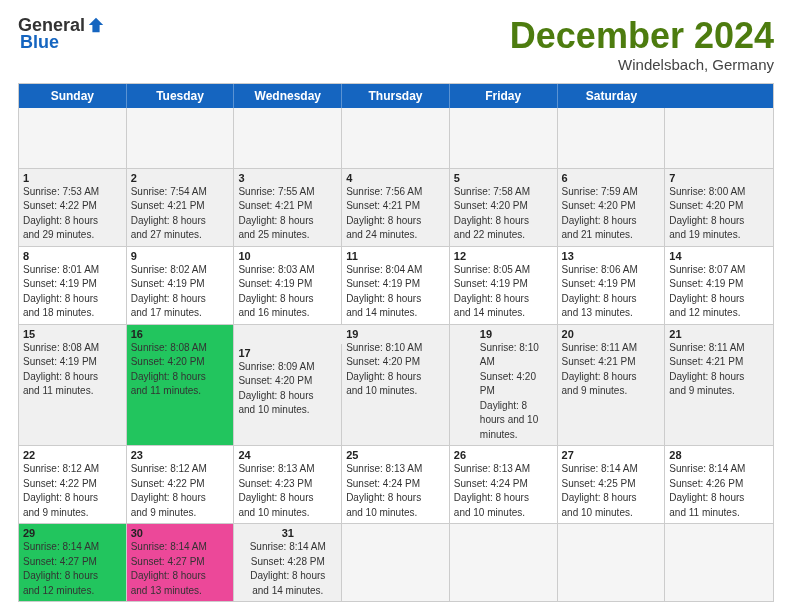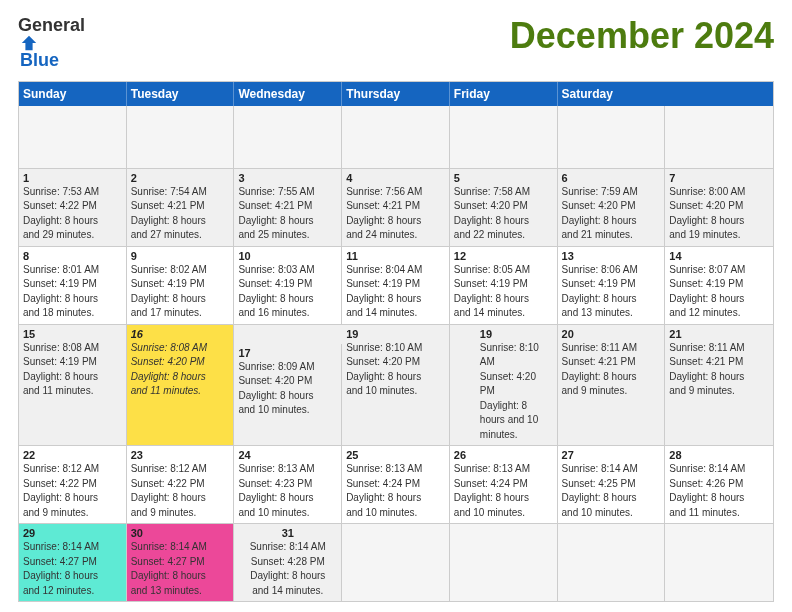--- a/index.html
+++ b/index.html
@@ -28,21 +28,20 @@
       flex-direction: column;
       align-items: flex-start;
     }
     .logo-text {
       display: flex;
       align-items: flex-start;
       font-size: 18px;
       font-weight: bold;
       color: #333;
       line-height: 1;
-      flex-direction: column;
     }
     .logo-general { color: #333; }
     .logo-blue { color: #1565c0; }
     .logo-icon {
       width: 18px;
       height: 18px;
       margin-left: 2px;
       display: inline-block;
     }
     .title-block {
@@ -67,21 +66,21 @@
     .cal-header {
       display: grid;
       grid-template-columns: repeat(7, 1fr);
       background: #1565c0;
     }
     .cal-header-cell {
       color: #fff;
       font-size: 12px;
       font-weight: bold;
       padding: 5px 4px;
-      text-align: left;
+      text-align: center;
       border-right: 1px solid rgba(255,255,255,0.3);
     }
     .cal-header-cell:last-child { border-right: none; }
     .cal-body {
       flex: 1;
       display: flex;
       flex-direction: column;
     }
     .cal-row {
       display: grid;
@@ -124,20 +123,21 @@
       <div class="logo-text">
         <span class="logo-general">General</span>
         <svg class="logo-icon" viewBox="0 0 20 20">
           <polygon points="10,2 18,10 14,10 14,18 6,18 6,10 2,10" fill="#1565c0"></polygon>
         </svg>
       </div>
       <span class="logo-blue" style="color:#1565c0;font-size:18px;font-weight:bold;margin-top:-2px;padding-left:2px;">Blue</span>
     </div>
     <div class="title-block">
       <div class="month-title">December 2024</div>
+      <div class="location">Windelsbach, Germany</div>
     </div>
   </div>
 
   <div class="calendar">
     <div class="cal-header" id="cal-header">
         <div class="cal-header-cell">Sunday</div>
         <div class="cal-header-cell">Tuesday</div>
         <div class="cal-header-cell">Wednesday</div>
         <div class="cal-header-cell">Thursday</div>
         <div class="cal-header-cell">Friday</div>
@@ -211,21 +211,21 @@
           <div class="cal-cell">
             <span class="day-num">14</span>
             <div class="day-info">Sunrise: 8:07 AM<br>Sunset: 4:19 PM<br>Daylight: 8 hours and&nbsp;12 minutes.</div>
           </div>
         </div>
         <div class="cal-row" style="background: rgb(240, 240, 240);">
           <div class="cal-cell" style="background: rgb(240, 240, 240);">
             <span class="day-num">15</span>
             <div class="day-info">Sunrise: 8:08 AM<br>Sunset: 4:19 PM<br>Daylight: 8 hours and&nbsp;11 minutes.</div>
           </div>
-          <div class="cal-cell" style="background: #fde047; font-style: italic;">
+          <div class="cal-cell" style="background: #22c55e;">
             <span class="day-num">16</span>
             <div class="day-info">Sunrise: 8:08 AM<br>Sunset: 4:20 PM<br>Daylight: 8 hours and&nbsp;11 minutes.</div>
           </div>
           <div class="cal-cell" style="background: rgb(240, 240, 240); margin-top: 19px;">
             <span class="day-num">17</span>
             <div class="day-info">Sunrise: 8:09 AM<br>Sunset: 4:20 PM<br>Daylight: 8 hours and&nbsp;10 minutes.</div>
           </div>
           <div class="cal-cell" style="background: rgb(240, 240, 240);">
             <span class="day-num">19</span>
             <div class="day-info">Sunrise: 8:10 AM<br>Sunset: 4:20 PM<br>Daylight: 8 hours and&nbsp;10 minutes.</div>
@@ -267,21 +267,21 @@
           <div class="cal-cell">
             <span class="day-num">27</span>
             <div class="day-info">Sunrise: 8:14 AM<br>Sunset: 4:25 PM<br>Daylight: 8 hours and&nbsp;10 minutes.</div>
           </div>
           <div class="cal-cell">
             <span class="day-num">28</span>
             <div class="day-info">Sunrise: 8:14 AM<br>Sunset: 4:26 PM<br>Daylight: 8 hours and&nbsp;11 minutes.</div>
           </div>
         </div>
         <div class="cal-row" style="background: rgb(240, 240, 240);">
-          <div class="cal-cell" style="background: #5eead4;">
+          <div class="cal-cell" style="background: #22c55e;">
             <span class="day-num">29</span>
             <div class="day-info">Sunrise: 8:14 AM<br>Sunset: 4:27 PM<br>Daylight: 8 hours and&nbsp;12 minutes.</div>
           </div>
           <div class="cal-cell" style="background: #ec4899;">
             <span class="day-num">30</span>
             <div class="day-info">Sunrise: 8:14 AM<br>Sunset: 4:27 PM<br>Daylight: 8 hours and&nbsp;13 minutes.</div>
           </div>
           <div class="cal-cell" style="background: rgb(240, 240, 240); text-align: center;">
             <span class="day-num">31</span>
             <div class="day-info">Sunrise: 8:14 AM<br>Sunset: 4:28 PM<br>Daylight: 8 hours and&nbsp;14 minutes.</div>

